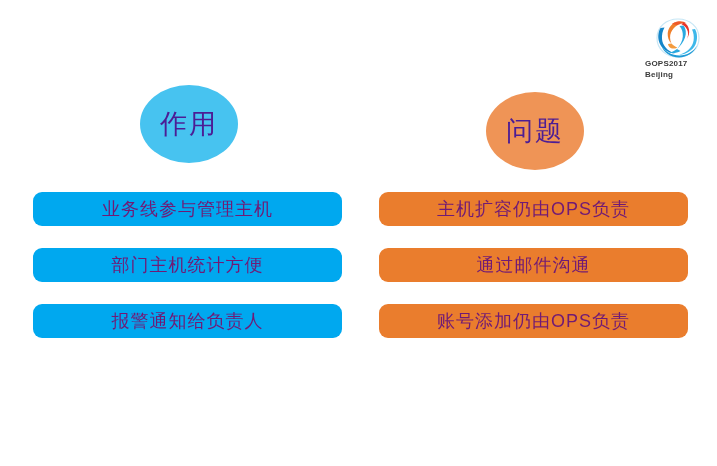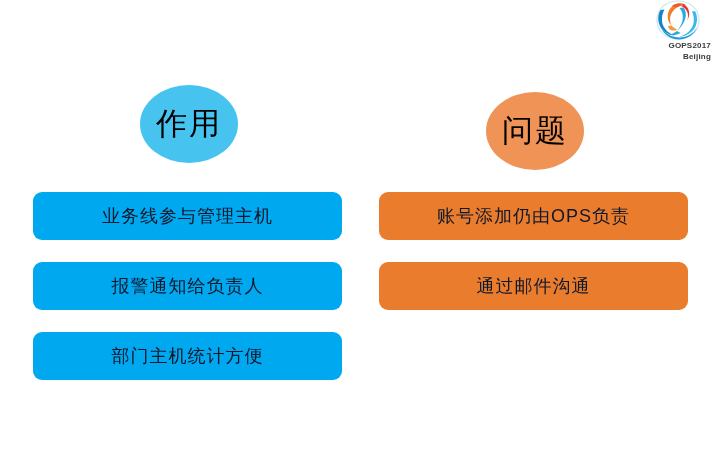--- a/index.html
+++ b/index.html
@@ -11,25 +11,25 @@
     height: 466px;
     background: #ffffff;
     font-family: "Liberation Sans", "DejaVu Sans", sans-serif;
     overflow: hidden;
     position: relative;
   }
 
   
   .logo-block {
     position: absolute;
-    top: 0;
+    top: 18px;
     left: 645px;
     width: 66px;
     height: 66px;
-    text-align: right;
+    text-align: left;
   }
   .logo-mark {
     position: relative;
     width: 46px;
     height: 40px;
     margin: 0 auto;
   }
   .logo-mark svg { display: block; }
   .logo-text {
     font-size: 8px;
@@ -42,22 +42,22 @@
 
   
   .circle {
     position: absolute;
     width: 98px;
     height: 78px;
     border-radius: 50%;
     display: flex;
     align-items: center;
     justify-content: center;
-    color: #000000;
-    font-size: 31px;
+    color: #4c1d95;
+    font-size: 27px;
     letter-spacing: 2px;
   }
   .circle-left {
     left: 140px;
     top: 85px;
     background: #47c3f0;
   }
   .circle-right {
     left: 486px;
     top: 92px;
@@ -67,27 +67,27 @@
   
   .column {
     position: absolute;
     top: 192px;
     width: 309px;
   }
   .column-left  { left: 33px;  }
   .column-right { left: 379px; }
 
   .pill {
-    height: 48px;
+    height: 34px;
     border-radius: 9px;
     margin-bottom: 22px;
     display: flex;
     align-items: center;
     justify-content: center;
-    color: #0f172a;
+    color: #701a75;
     font-size: 18px;
     letter-spacing: 1px;
     white-space: nowrap;
   }
   .pill-blue   { background: #00a8ef; }
   .pill-orange { background: #ea7d2d; }
 </style>
 </head>
 <body>
 
@@ -112,20 +112,21 @@
   <div class="logo-text">GOPS2017</div>
   <div class="logo-text">Beijing</div>
 </div>
 
 <div class="circle circle-left">作用</div>
 
 <div class="circle circle-right">问题</div>
 
 <div class="column column-left">
   <div class="pill pill-blue">业务线参与管理主机</div>
+  <div class="pill pill-blue">部门主机统计方便</div>
   <div class="pill pill-blue">报警通知给负责人</div>
-  <div class="pill pill-blue">部门主机统计方便</div>
 </div>
 
 <div class="column column-right">
+  <div class="pill pill-orange">主机扩容仍由OPS负责</div>
+  <div class="pill pill-orange">通过邮件沟通</div>
   <div class="pill pill-orange">账号添加仍由OPS负责</div>
-  <div class="pill pill-orange">通过邮件沟通</div>
 </div>
 
 </body></html>

